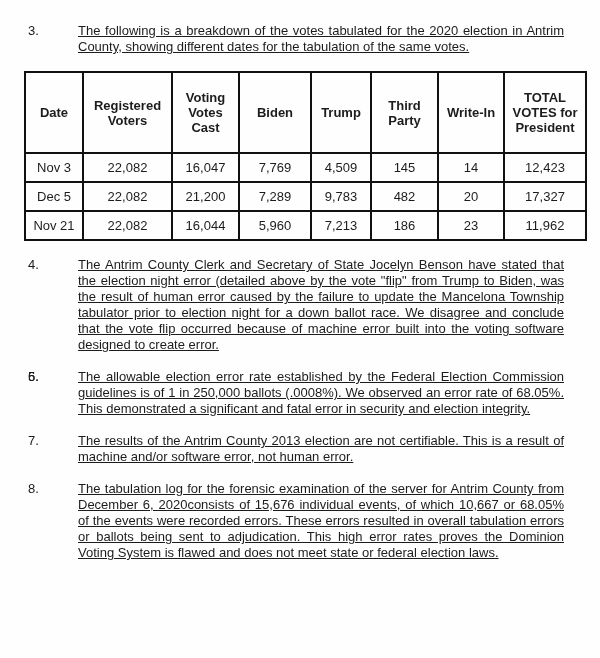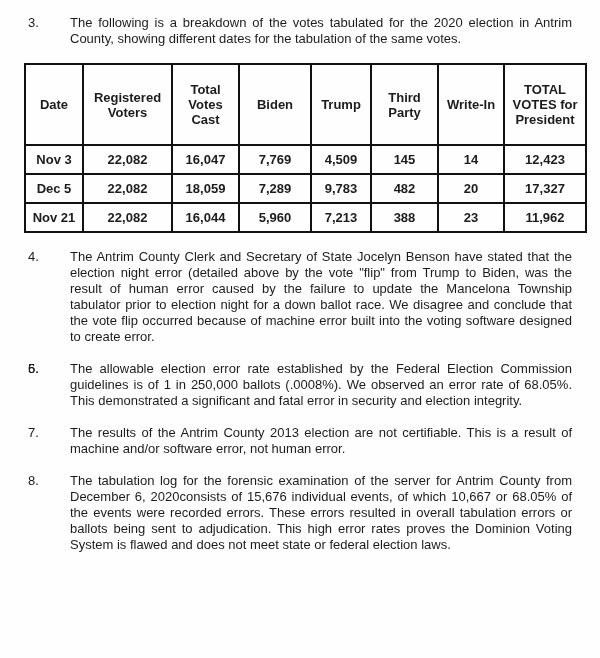--- a/index.html
+++ b/index.html
@@ -25,23 +25,24 @@
     padding-left: 70px;
     padding-right: 28px;
     margin: 0 0 16px 0;
   }
   .item .num {
     position: absolute;
     left: 28px;
     top: 0;
   }
   .item .text {
-    margin: 0;
+    margin: 8px;
     text-align: justify;
     text-align-last: left;
+    text-decoration: underline;
   }
   table.votes {
     border-collapse: collapse;
     margin: 0 0 16px 24px;
     width: 561px;
     table-layout: fixed;
   }
   table.votes th, table.votes td {
     border: 2px solid #111;
     text-align: center;
@@ -50,21 +51,21 @@
     font-size: 13px;
     line-height: 15px;
     overflow: hidden;
   }
   table.votes th {
     font-weight: bold;
     height: 79px;
   }
   table.votes td {
     height: 27px;
-    font-weight: bold;
+    font-weight: normal;
   }
   col.c0 { width: 58px; }
   col.c1 { width: 89px; }
   col.c2 { width: 67px; }
   col.c3 { width: 72px; }
   col.c4 { width: 60px; }
   col.c5 { width: 67px; }
   col.c6 { width: 66px; }
   col.c7 { width: 82px; }
 </style>
@@ -86,21 +87,21 @@
         <col class="c3">
       <col class="c4">
         <col class="c5">
         <col class="c6">
         <col class="c7">
     </colgroup>
     <thead>
       <tr>
         <th>Date</th>
         <th>Registered Voters</th>
-        <th>Total Votes Cast</th>
+        <th>Voting Votes Cast</th>
         <th>Biden</th>
         <th>Trump</th>
         <th>Third Party</th>
         <th>Write-In</th>
         <th>TOTAL VOTES for President</th>
       </tr>
     </thead>
     <tbody>
       <tr>
         <td>Nov 3</td>
@@ -108,34 +109,34 @@
         <td>16,047</td>
         <td>7,769</td>
         <td>4,509</td>
         <td>145</td>
         <td>14</td>
         <td>12,423</td>
       </tr>
       <tr>
         <td>Dec 5</td>
         <td>22,082</td>
-        <td>18,059</td>
+        <td>21,200</td>
         <td>7,289</td>
         <td>9,783</td>
         <td>482</td>
         <td>20</td>
         <td>17,327</td>
       </tr>
       <tr>
         <td>Nov 21</td>
         <td>22,082</td>
         <td>16,044</td>
         <td>5,960</td>
         <td>7,213</td>
-        <td>388</td>
+        <td>186</td>
         <td>23</td>
         <td>11,962</td>
       </tr>
     </tbody>
   </table>
 
   <section class="item">
     <span class="num">4.</span>
     <p class="text">The Antrim County Clerk and Secretary of State Jocelyn Benson have stated that the election night error (detailed above by the vote "flip" from Trump to Biden, was the result of human error caused by the failure to update the Mancelona Township tabulator prior to election night for a down ballot race. We disagree and conclude that the vote flip occurred because of machine error built into the voting software designed to create error.</p>
   </section>

